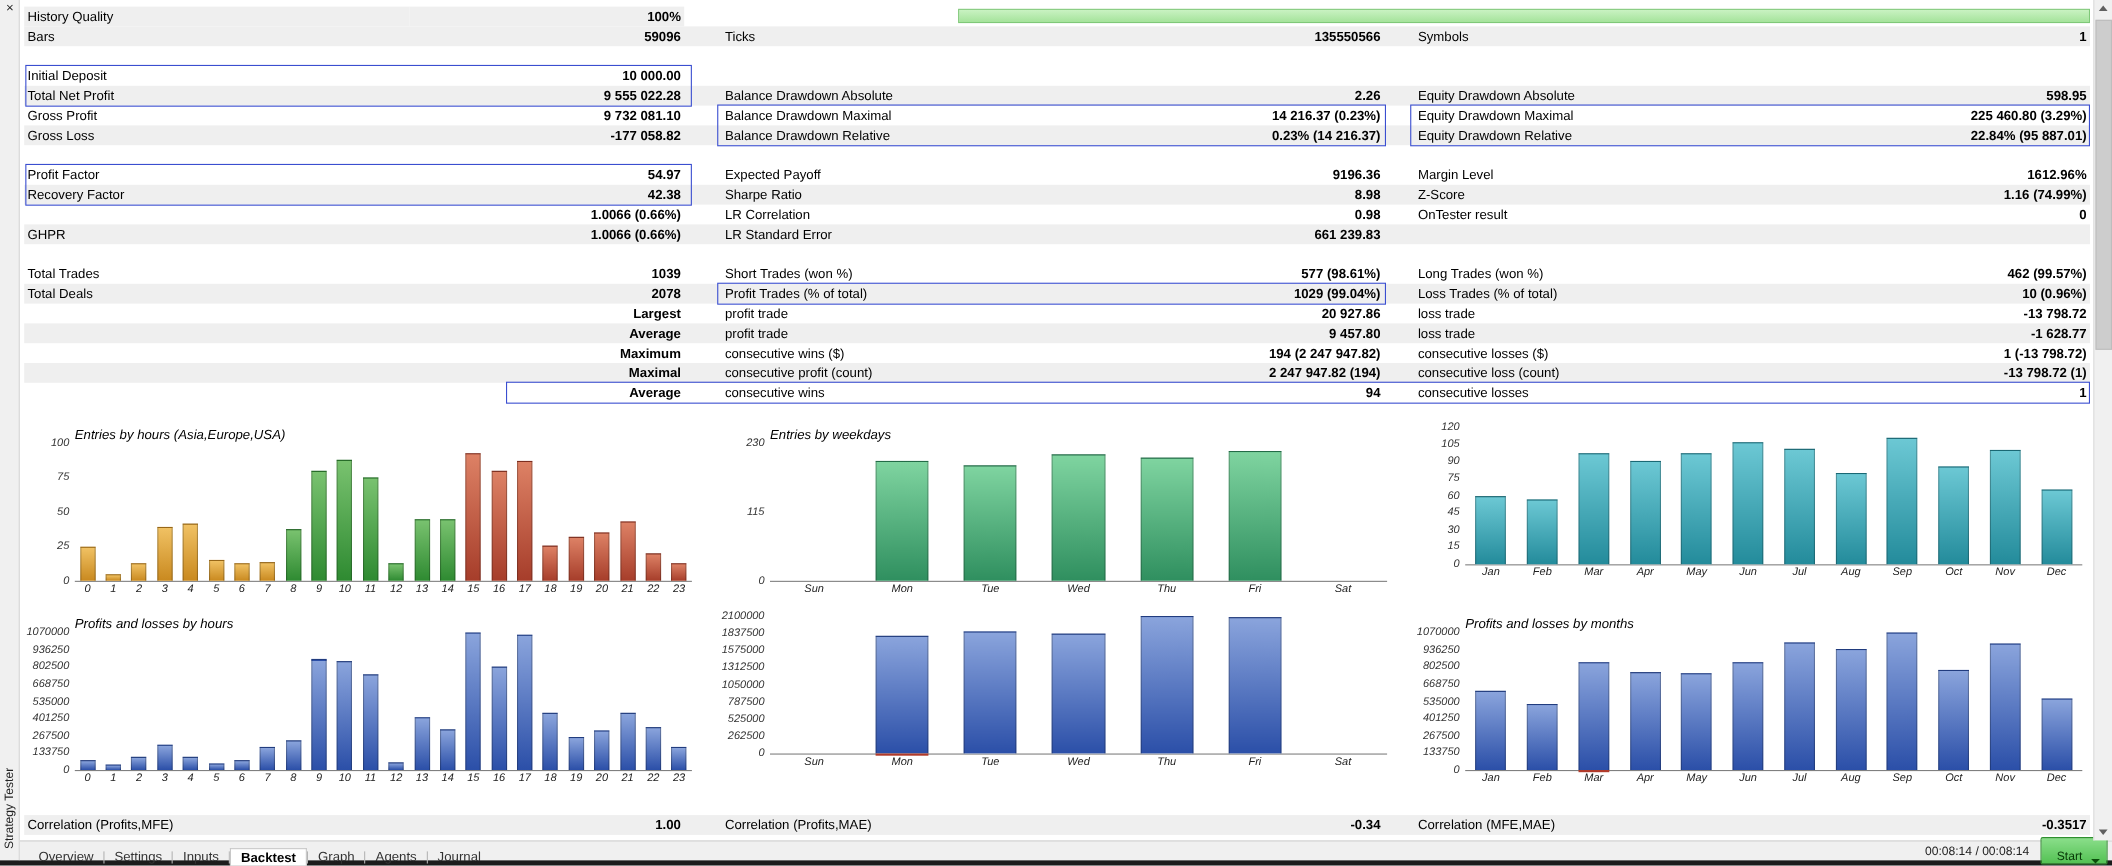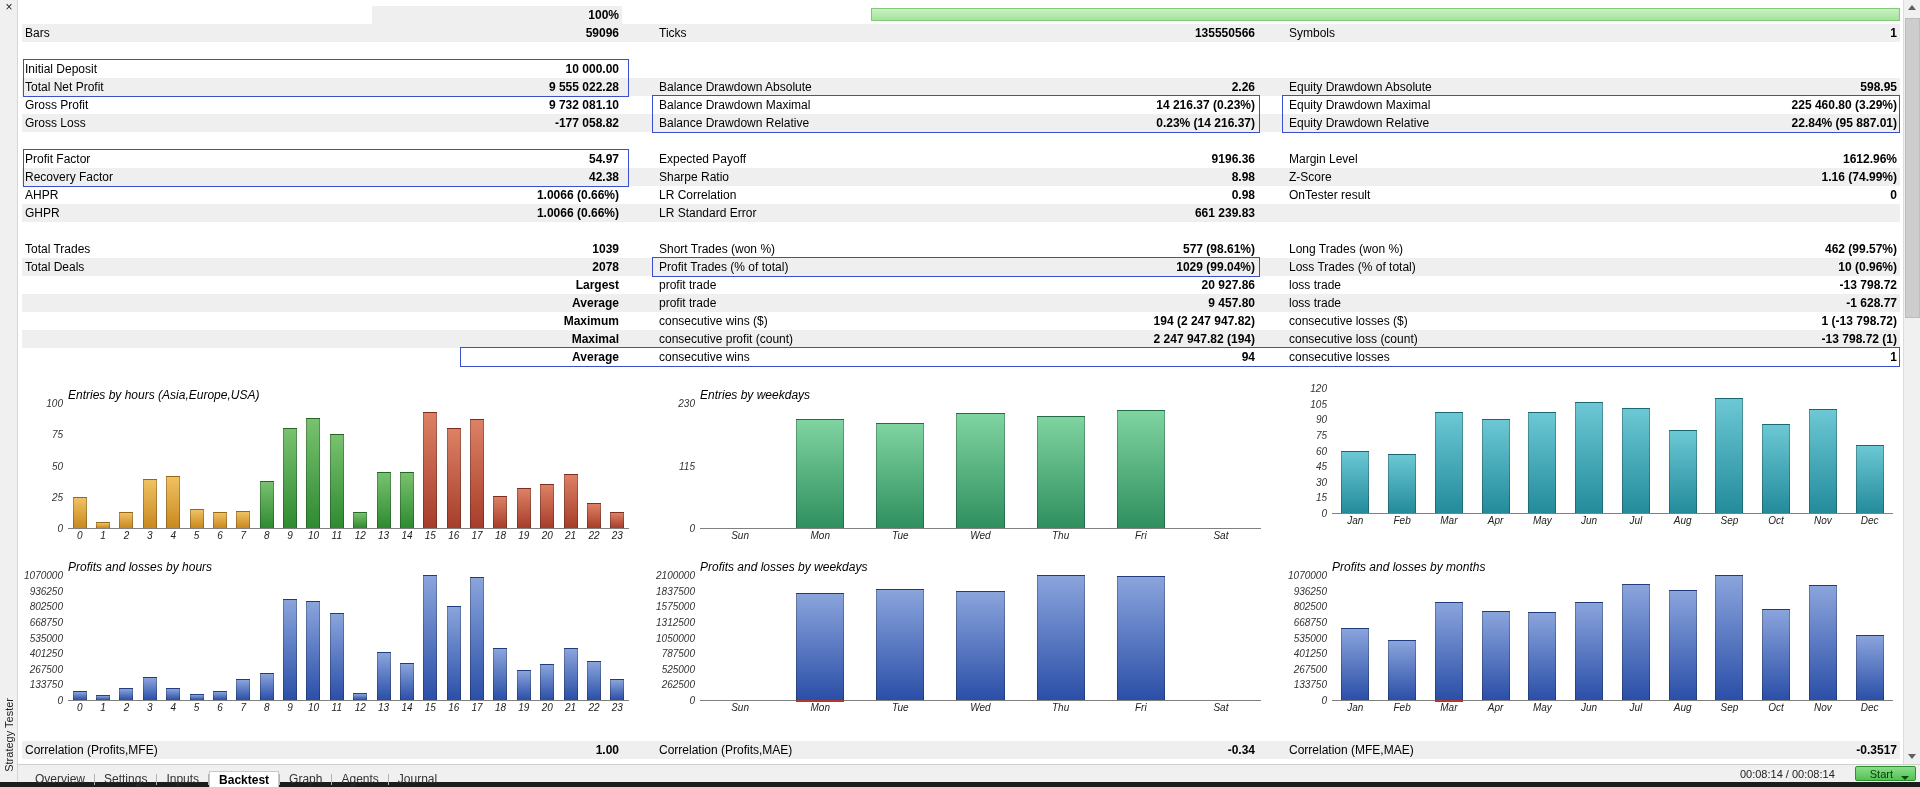--- a/index.html
+++ b/index.html
@@ -67,24 +67,24 @@
   
   #tabbar { position:absolute; left:18px; top:764px; width:1902px; height:18px;
     background:#f0f0f0; border-top:1px solid #cfcfcf; display:flex; align-items:center;
     padding:0 4px 0 8px; z-index:4; }
   .tab { padding:0 9px; height:17px; line-height:17px; color:#333; cursor:pointer; }
   .tab.active { font-weight:bold; color:#000; background:#ffffff;
     border:1px solid #c8c8c8; border-bottom:none; }
   .tabsep { width:1px; height:11px; background:#b4b4b4; }
   #tab-spacer { flex:1 1 auto; }
   #test-time { font-size:11px; color:#222; margin-right:10px; }
-  #start-btn { display:flex; align-items:flex-end; height:15px; padding:0 6px 0 14px;
+  #start-btn { display:flex; align-items:flex-end; height:25px; padding:0 6px 0 14px;
     background:linear-gradient(#8ade8a, var(--start-green,#53c153));
     border:1px solid var(--start-border,#2e8f2e); border-radius:2px;
-    font-size:11px; color:#083908; cursor:pointer;margin-left:10px; }
+    font-size:11px; color:#083908; cursor:pointer; }
   .start-caret { width:0; height:0; margin-left:8px;
     border-left:4px solid transparent; border-right:4px solid transparent;
     border-top:4px solid #0a4d0a; }
 
   
   #dark-strip { position:absolute; left:0; top:782px; width:1920px; height:5px; background:#1c1c1c; }
 
   
   #scrollbar { position:absolute; right:0; top:0; width:17px; height:764px;
     background:#f0f0f0; border-left:1px solid #dcdcdc; z-index:6; }
@@ -105,20 +105,21 @@
 </div>
 
 <div id="stats-table">
   <div class="hl" id="hl-deposit"></div>
   <div class="hl" id="hl-factors"></div>
   <div class="hl" id="hl-bal-drawdown"></div>
   <div class="hl" id="hl-eq-drawdown"></div>
   <div class="hl" id="hl-profit-trades"></div>
   <div class="hl" id="hl-consecutive"></div>
 <div class="trow grayleft">
+      <div class="cell lbl c0">History Quality</div>
       <div class="cell val c1">100%</div>
       <div class="cell lbl c2"></div>
       <div class="cell val c3"></div>
       <div class="cell lbl c4"></div>
       <div class="cell val c5"></div>
       <div class="progressbar"></div>
     </div>
     <div class="trow gray">
       <div class="cell lbl c0">Bars</div>
       <div class="cell val c1">59096</div>
@@ -171,21 +172,20 @@
     </div>
     <div class="trow gray">
       <div class="cell lbl c0">Recovery Factor</div>
       <div class="cell val c1">42.38</div>
       <div class="cell lbl c2">Sharpe Ratio</div>
       <div class="cell val c3">8.98</div>
       <div class="cell lbl c4">Z-Score</div>
       <div class="cell val c5">1.16 (74.99%)</div>
     </div>
     <div class="trow white">
-      <div class="cell lbl c0">AHPR</div>
       <div class="cell val c1">1.0066 (0.66%)</div>
       <div class="cell lbl c2">LR Correlation</div>
       <div class="cell val c3">0.98</div>
       <div class="cell lbl c4">OnTester result</div>
       <div class="cell val c5">0</div>
     </div>
     <div class="trow gray">
       <div class="cell lbl c0">GHPR</div>
       <div class="cell val c1">1.0066 (0.66%)</div>
       <div class="cell lbl c2">LR Standard Error</div>
@@ -576,21 +576,20 @@
         <span class="xlab">17</span>
         <span class="xlab">18</span>
         <span class="xlab">19</span>
         <span class="xlab">20</span>
         <span class="xlab">21</span>
         <span class="xlab">22</span>
         <span class="xlab">23</span>
       </div>
   </div>
   <div class="chart">
-    <div class="chart-title">Profits and losses by weekdays</div>
     <div class="chart-body">
         <span class="ylab" style="top: 0%;">2100000</span>
         <span class="ylab" style="top: 12.5%;">1837500</span>
         <span class="ylab" style="top: 25%;">1575000</span>
         <span class="ylab" style="top: 37.5%;">1312500</span>
         <span class="ylab" style="top: 50%;">1050000</span>
         <span class="ylab" style="top: 62.5%;">787500</span>
         <span class="ylab" style="top: 75%;">525000</span>
         <span class="ylab" style="top: 87.5%;">262500</span>
         <span class="ylab" style="top: 100%;">0</span>

